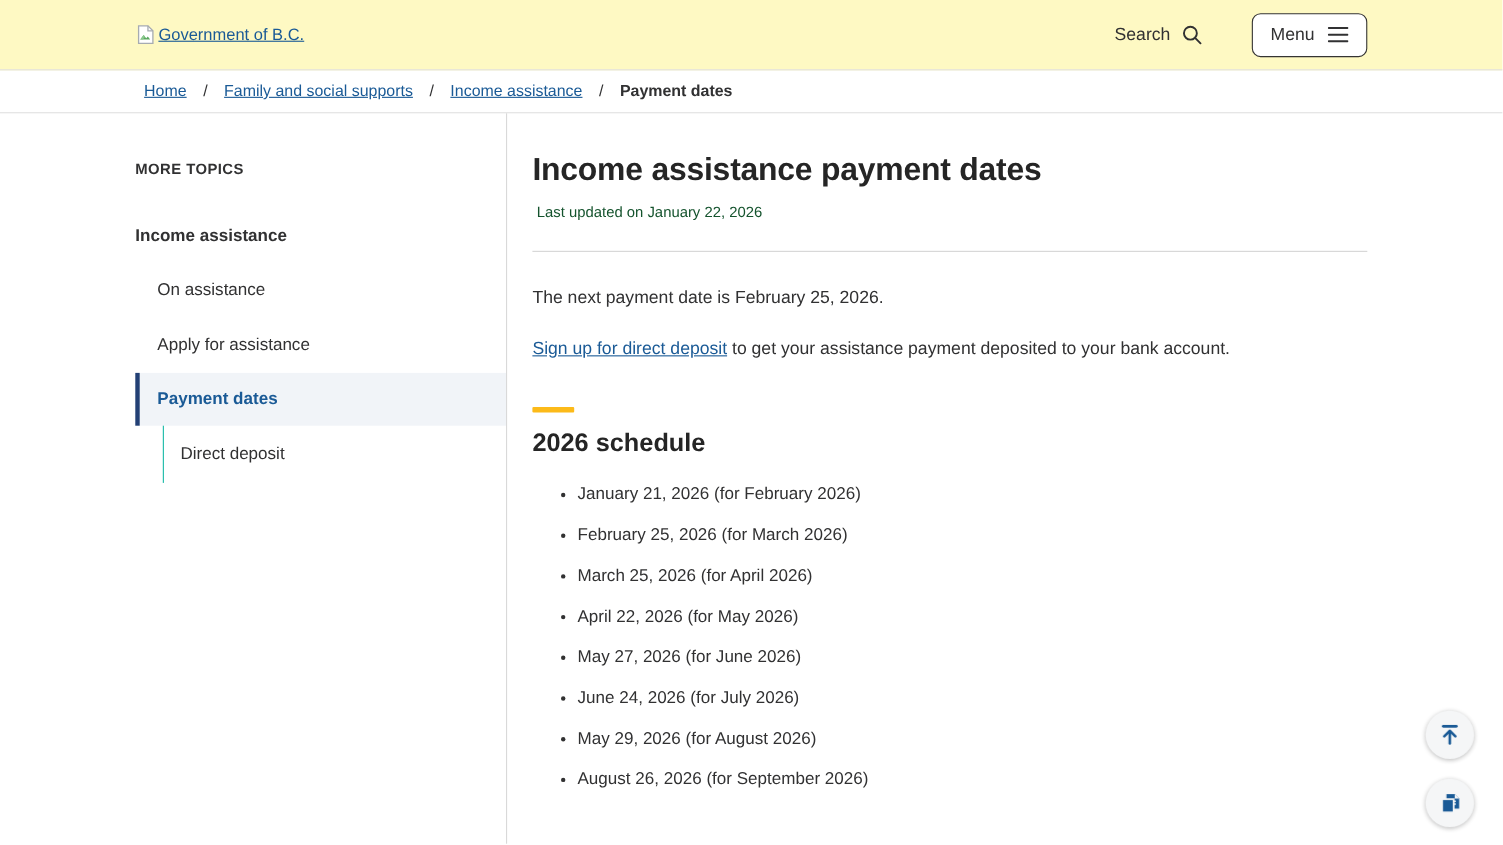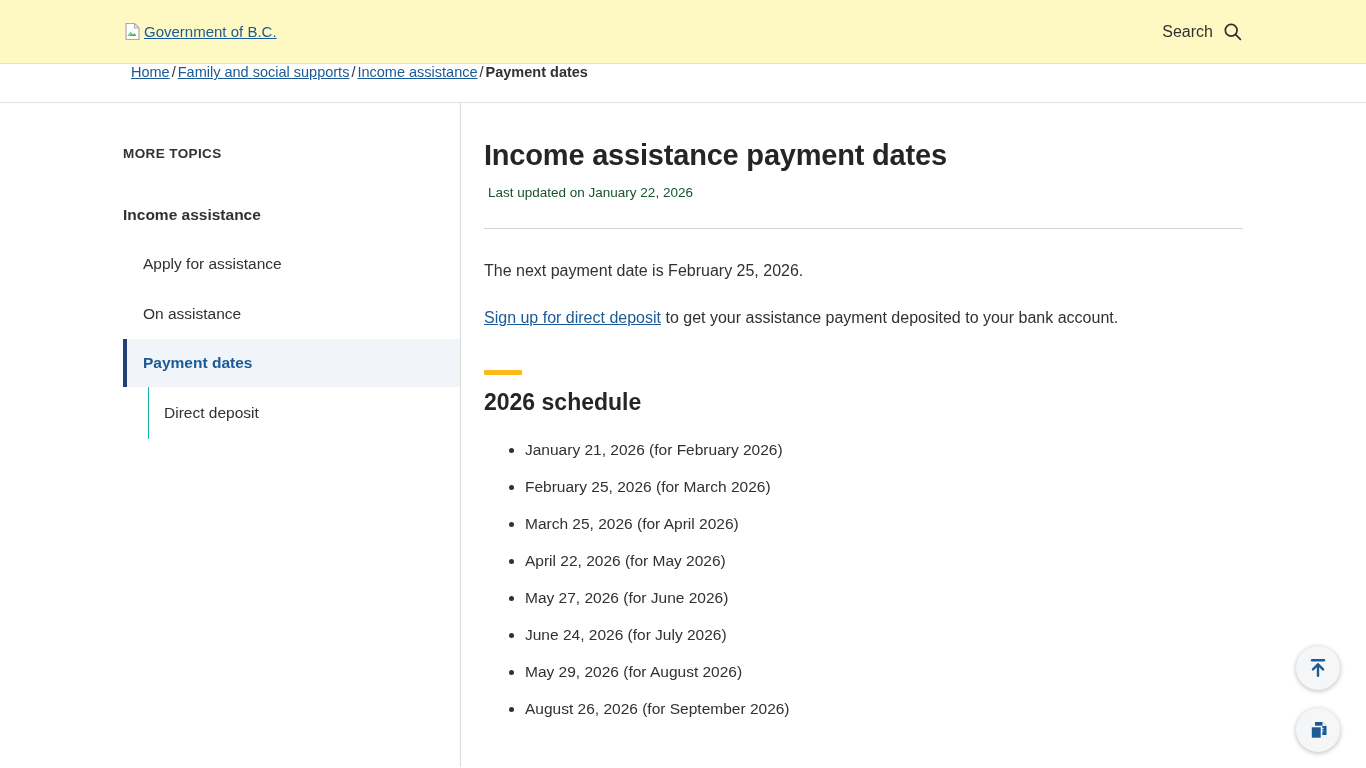--- a/index.html
+++ b/index.html
@@ -13,21 +13,21 @@
   .site-header .container { height: 100%; display: flex; align-items: center; justify-content: space-between; }
   .logo-link { display: inline-flex; align-items: center; gap: 2px; color: #1A5A96; text-decoration: underline; font-size: 15px; cursor: pointer; }
   .header-right { display: flex; align-items: center; gap: 44px; }
   .search-trigger { display: inline-flex; align-items: center; gap: 9px; font-size: 16px; color: #313132; cursor: pointer; }
   .menu-button { display: inline-flex; align-items: center; gap: 12px; font-size: 16px; color: #313132;
     background: #fff; border: 1.5px solid #353433; border-radius: 8px; padding: 10px 16px; cursor: pointer;
     font-family: "Liberation Sans", sans-serif; }
 
   
   .breadcrumb-bar { height: 39px; border-bottom: 1px solid #e0e0e0; }
-  .breadcrumb { height: 100%; display: flex; gap: 2px; font-size: 14.5px; padding-left: 8px; }
+  .breadcrumb { height: 100%; display: flex; align-items: center; gap: 15px; font-size: 14.5px; padding-left: 8px; }
   .breadcrumb a { color: #1A5A96; text-decoration: underline; cursor: pointer; }
   .crumb-sep { color: #313132; }
   .crumb-current { font-weight: bold; color: #313132; }
 
   
   .page-body { display: flex; height: 664px; }
   .sidebar { width: 338px; flex: 0 0 338px; border-right: 1px solid #d9d9d9; padding-top: 43px; }
   .main { flex: 1; padding: 36px 0 0 23px; }
 
   
@@ -80,20 +80,28 @@
     <div class="header-right">
       <div class="search-trigger">
         <span>Search</span>
         <span class="icon">
           <svg width="21" height="21" viewBox="0 0 24 24">
             <circle cx="10.5" cy="10.5" r="6.7" fill="none" stroke="#313132" stroke-width="2"></circle>
             <line x1="15.6" y1="15.6" x2="21" y2="21" stroke="#313132" stroke-width="2" stroke-linecap="round"></line>
           </svg>
         </span>
       </div>
+      <button class="menu-button">
+        <span>Menu</span>
+        <span class="icon">
+          <svg width="19" height="15" viewBox="0 0 19 15">
+            <path d="M1 1.5h17M1 7.5h17M1 13.5h17" stroke="#313132" stroke-width="1.8" stroke-linecap="round"></path>
+          </svg>
+        </span>
+      </button>
     </div>
   </div>
 </header>
 
 <div class="breadcrumb-bar">
   <nav class="breadcrumb container">
     <a>Home</a>
     <span class="crumb-sep">/</span>
     <a>Family and social supports</a>
     <span class="crumb-sep">/</span>
@@ -102,22 +110,22 @@
     <span class="crumb-current">Payment dates</span>
   </nav>
 </div>
 
 <div class="container">
   <div class="page-body">
 
     <aside class="sidebar">
       <div class="side-heading">MORE TOPICS</div>
       <a class="side-link side-top">Income assistance</a>
+      <a class="side-link side-l1">On assistance</a>
       <a class="side-link side-l1">Apply for assistance</a>
-      <a class="side-link side-l1">On assistance</a>
       <a class="side-active">Payment dates</a>
       <div class="side-sub-wrap">
         <a class="side-link side-l2">Direct deposit</a>
       </div>
     </aside>
 
     <main class="main">
       <h1 class="page-title">Income assistance payment dates</h1>
       <div class="last-updated">Last updated on January 22, 2026</div>
       <hr class="title-rule">

